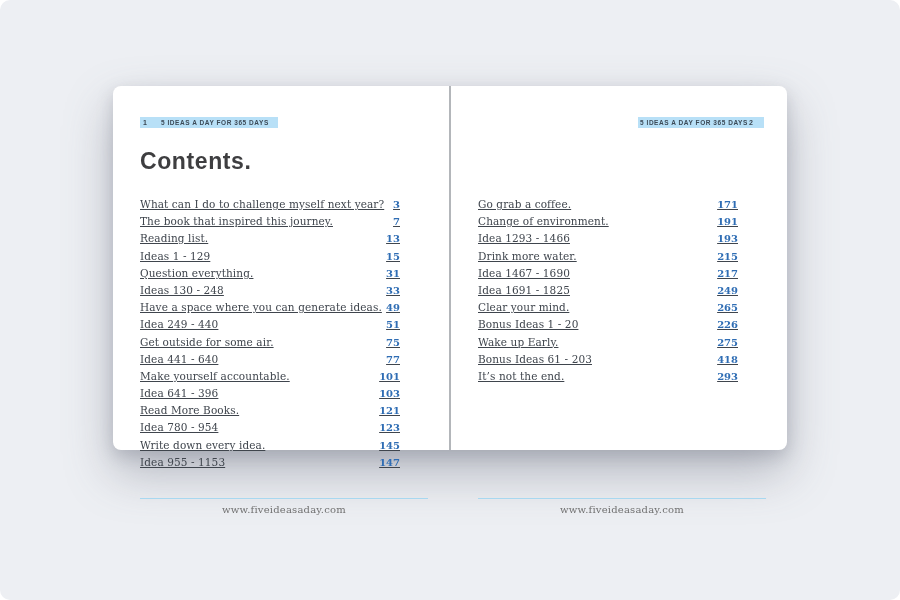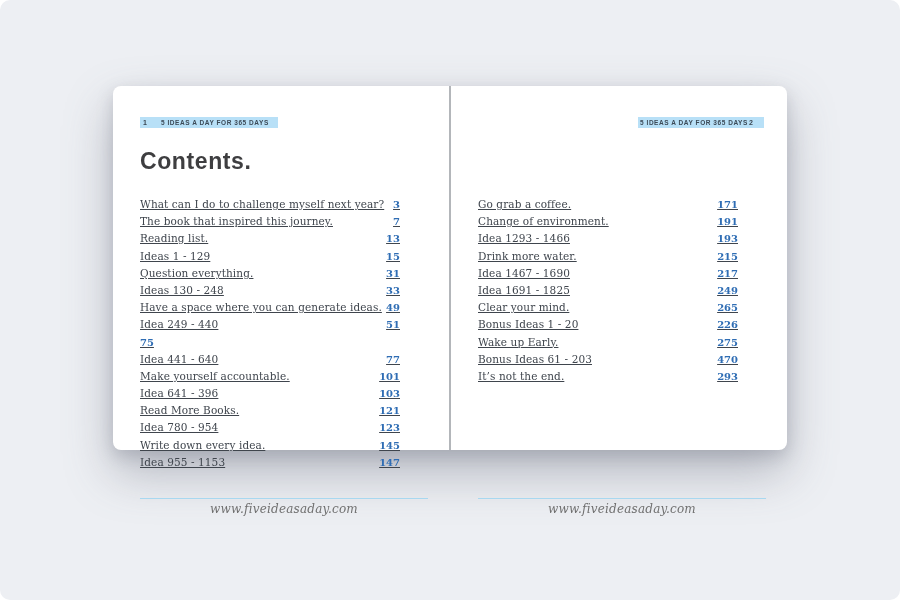--- a/index.html
+++ b/index.html
@@ -49,21 +49,21 @@
     font-size:10.5px;color:#3f454d;text-decoration:underline;
   }
   .toc-label{white-space:nowrap;letter-spacing:.1px;}
   .toc-page{color:#2f6db4;font-weight:bold;font-size:10px;}
 
   .footer{position:absolute;left:0;top:412px;width:288px;text-align:center;}
   .footer-rule{height:1px;background:#a8d8f0;}
   .footer-url{
     display:inline-block;margin-top:3px;
     font-family:"DejaVu Serif","Liberation Serif",serif;
-    font-style:italic;font-size:12px;color:#707070;letter-spacing:.2px;
+    font-size:10px;color:#707070;letter-spacing:.2px;
   }
 </style>
 </head>
 <body>
 
 <div class="stage">
   <div class="book">
     <div class="gutter"></div>
 
     <div class="page left">
@@ -110,20 +110,21 @@
             <span class="toc-label">Have a space where you can generate ideas.</span>
             <span class="toc-page">49</span>
           </div>
 
           <div class="toc-row">
             <span class="toc-label">Idea 249 - 440</span>
             <span class="toc-page">51</span>
           </div>
 
           <div class="toc-row">
+            <span class="toc-label">Get outside for some air.</span>
             <span class="toc-page">75</span>
           </div>
 
           <div class="toc-row">
             <span class="toc-label">Idea 441 - 640</span>
             <span class="toc-page">77</span>
           </div>
 
           <div class="toc-row">
             <span class="toc-label">Make yourself accountable.</span>
@@ -212,21 +213,21 @@
             <span class="toc-page">226</span>
           </div>
 
           <div class="toc-row">
             <span class="toc-label">Wake up Early.</span>
             <span class="toc-page">275</span>
           </div>
 
           <div class="toc-row">
             <span class="toc-label">Bonus Ideas 61 - 203</span>
-            <span class="toc-page">470</span>
+            <span class="toc-page">418</span>
           </div>
 
           <div class="toc-row">
             <span class="toc-label">It’s not the end.</span>
             <span class="toc-page">293</span>
           </div>
         </div>
 
       <div class="footer">
         <div class="footer-rule"></div>

